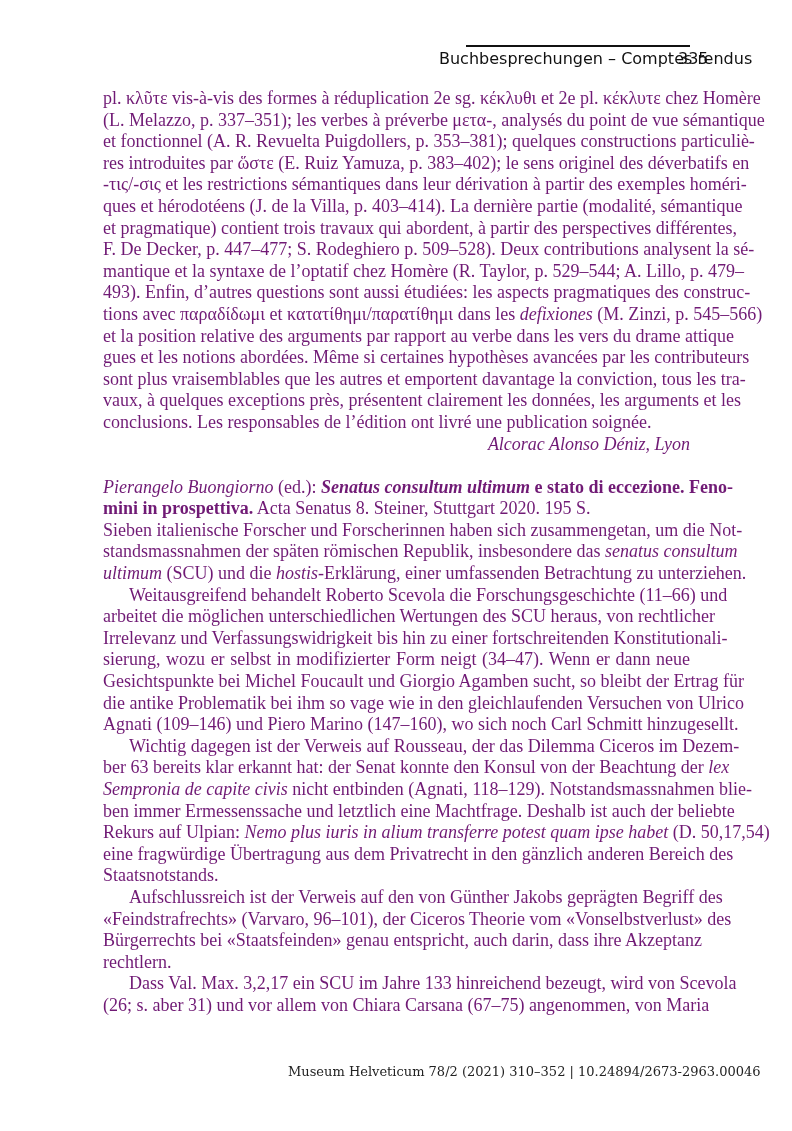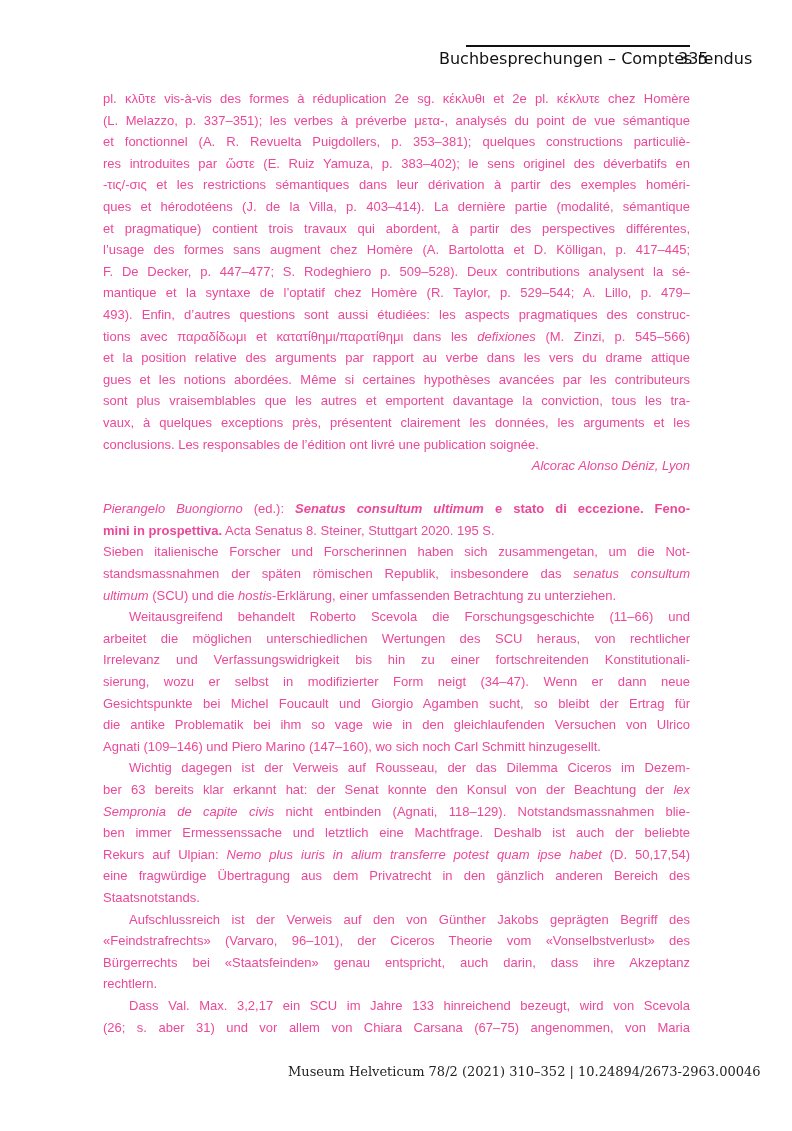--- a/index.html
+++ b/index.html
@@ -4,21 +4,21 @@
 <style>
   html, body { margin:0; padding:0; background:#ffffff; }
   body { width:792px; height:1131px; position:relative; overflow:hidden; color:#1a1a1a; }
   .page { position:absolute; left:0; top:0; width:792px; height:1131px; }
   .header-rule { position:absolute; left:466px; top:45px; width:224px; height:2px; background:#111; }
   .header { position:absolute; left:439px; top:49px; width:260px; height:18px;
     font-family:"DejaVu Sans", sans-serif; font-weight:normal; font-size:16px; color:#111; white-space:nowrap; }
   .header .title { position:absolute; left:0; top:0; }
   .header .pageno { position:absolute; left:239px; top:0; }
   .body { position:absolute; left:103px; top:88px; width:587px;
-    font-family:Liberation Sans, sans-serif; font-size:13px; line-height:21.6px; color:#ec4899; }
+    font-family:Liberation Serif, serif; font-size:18px; line-height:21.6px; color:#701a75; }
   .ln { display:block; white-space:nowrap; height:21.6px; text-align:justify; text-align-last:justify; }
   .ln.last { text-align-last:left; }
   .ln.right { text-align:right; text-align-last:right; }
   .ln.indent { text-indent:26px; }
   .gap { height:21.6px; }
   .it { font-style:italic; }
   .bd { font-weight:bold; }
   .footer { position:absolute; left:288px; top:1064px; width:402px; text-align:right;
     font-family:"DejaVu Serif", serif; font-size:13px; color:#222; white-space:nowrap; }
 </style>
@@ -36,21 +36,20 @@
   <div class="body">
 
     <div>
       <span class="ln">pl. κλῦτε vis-à-vis des formes à réduplication 2e sg. κέκλυθι et 2e pl. κέκλυτε chez Homère</span>
       <span class="ln">(L. Melazzo, p. 337–351); les verbes à préverbe μετα-, analysés du point de vue sémantique</span>
       <span class="ln">et fonctionnel (A. R. Revuelta Puigdollers, p. 353–381); quelques constructions particuliè-</span>
       <span class="ln">res introduites par ὥστε (E. Ruiz Yamuza, p. 383–402); le sens originel des déverbatifs en</span>
       <span class="ln">-τις/-σις et les restrictions sémantiques dans leur dérivation à partir des exemples homéri-</span>
       <span class="ln">ques et hérodotéens (J. de la Villa, p. 403–414). La dernière partie (modalité, sémantique</span>
       <span class="ln">et pragmatique) contient trois travaux qui abordent, à partir des perspectives différentes,</span>
-      <span class="ln">l’usage des formes sans augment chez Homère (A. Bartolotta et D. Kölligan, p. 417–445;</span>
       <span class="ln">F. De Decker, p. 447–477; S. Rodeghiero p. 509–528). Deux contributions analysent la sé-</span>
       <span class="ln">mantique et la syntaxe de l’optatif chez Homère (R. Taylor, p. 529–544; A. Lillo, p. 479–</span>
       <span class="ln">493). Enfin, d’autres questions sont aussi étudiées: les aspects pragmatiques des construc-</span>
       <span class="ln"><span>tions avec παραδίδωμι et κατατίθημι/παρατίθημι dans les </span><span class="it">defixiones</span><span> (M. Zinzi, p. 545–566)</span></span>
       <span class="ln">et la position relative des arguments par rapport au verbe dans les vers du drame attique</span>
       <span class="ln">gues et les notions abordées. Même si certaines hypothèses avancées par les contributeurs</span>
       <span class="ln">sont plus vraisemblables que les autres et emportent davantage la conviction, tous les tra-</span>
       <span class="ln">vaux, à quelques exceptions près, présentent clairement les données, les arguments et les</span>
       <span class="ln last">conclusions. Les responsables de l’édition ont livré une publication soignée.</span>
       <span class="ln right it">Alcorac Alonso Déniz, Lyon</span>

